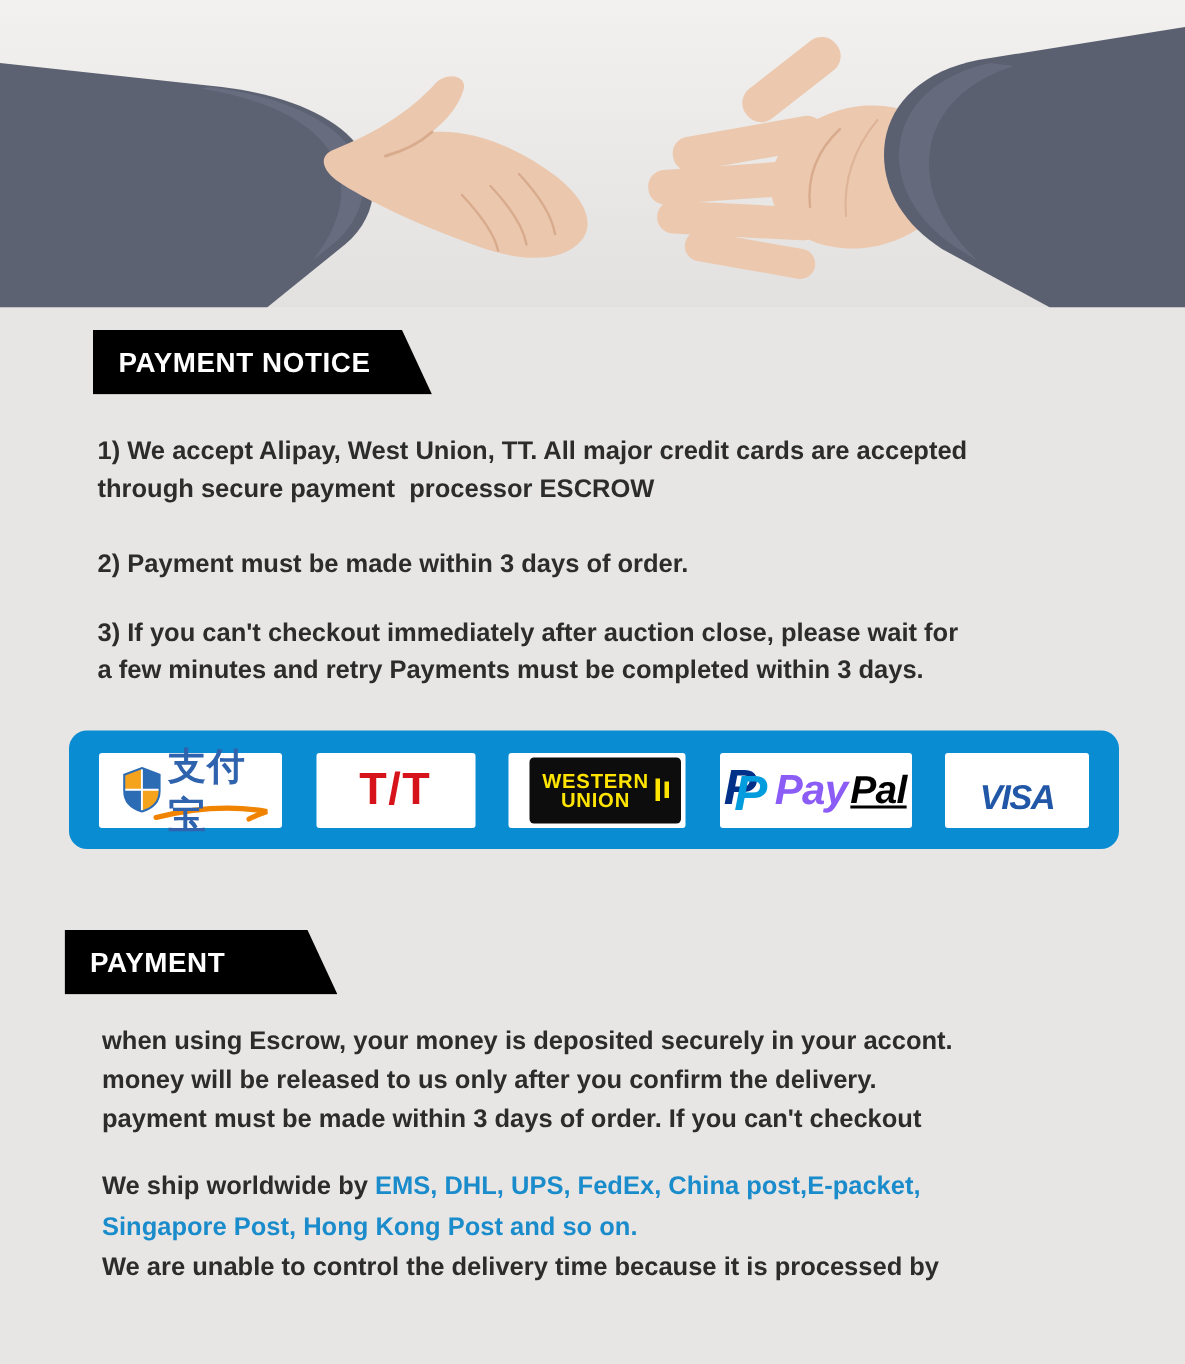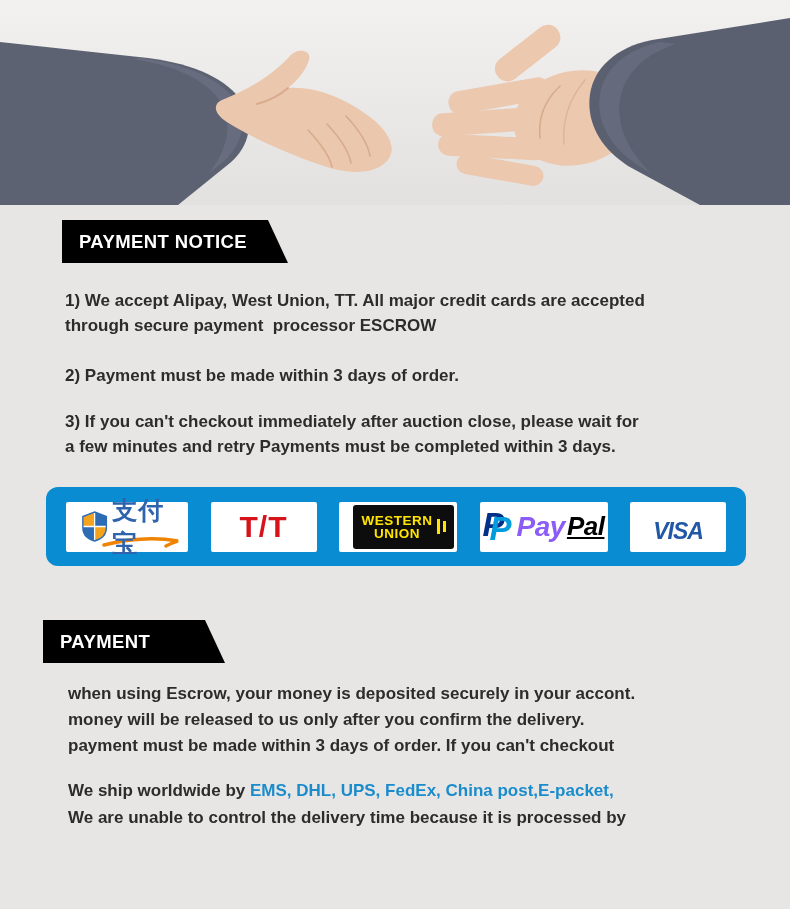--- a/index.html
+++ b/index.html
@@ -201,15 +201,15 @@
 
   <div class="banner banner-payment">
     <span>PAYMENT</span>
   </div>
 
 
   <p class="para prewrap escrow">when using Escrow, your money is deposited securely in your accont.
 money will be released to us only after you confirm the delivery.
 payment must be made within 3 days of order. If you can't checkout</p>
 
-  <p class="para shipping"><span>We ship worldwide by </span><span class="blue">EMS, DHL, UPS, FedEx, China post,E-packet,</span><span class="block">We are unable to control the delivery time because it is processed by</span></p>
+  <p class="para shipping"><span>We ship worldwide by </span><span class="blue">EMS, DHL, UPS, FedEx, China post,E-packet,</span><span class="blue block">Singapore Post, Hong Kong Post and so on.</span><span class="block">We are unable to control the delivery time because it is processed by</span></p>
 
 </div>
 
 </body></html>

